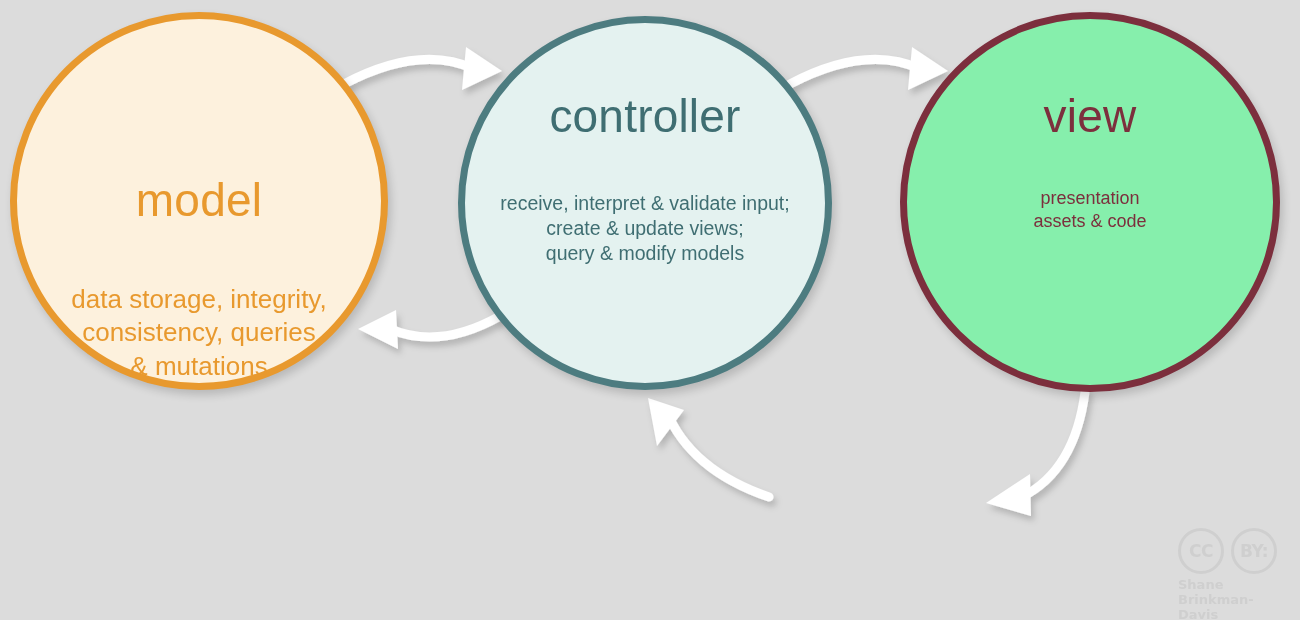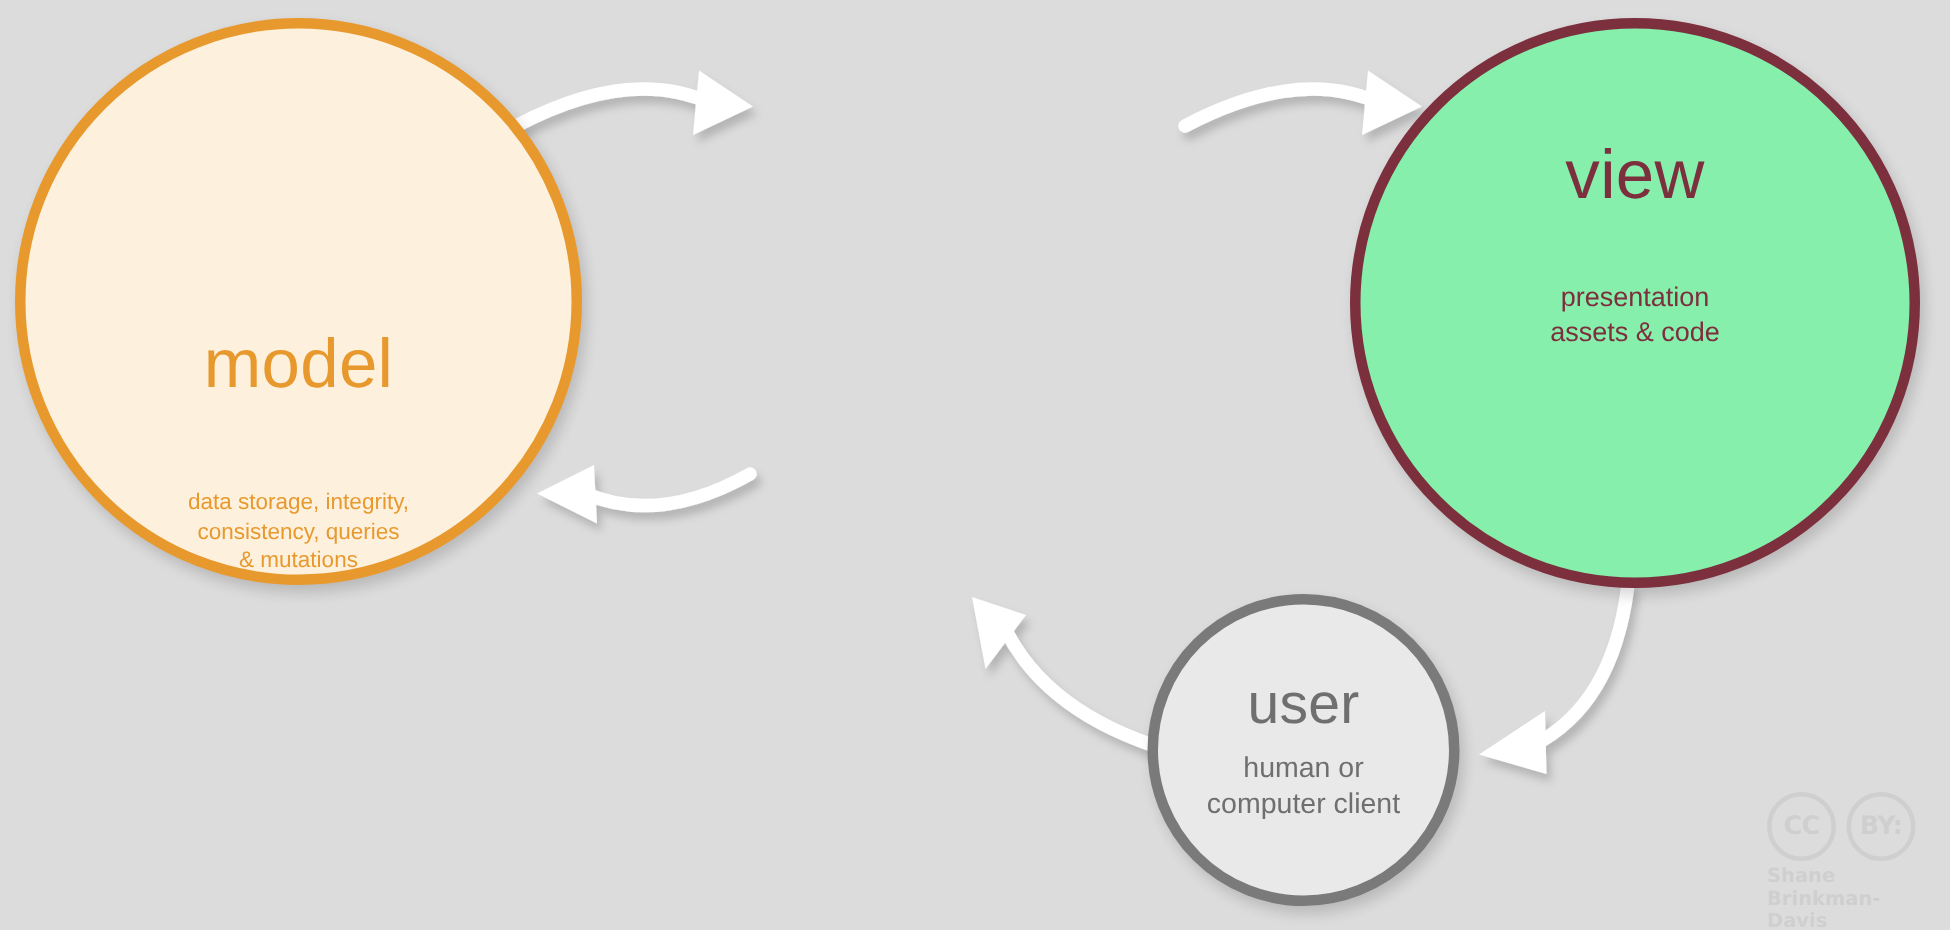--- a/index.html
+++ b/index.html
@@ -56,21 +56,21 @@
     box-shadow: 3px 5px 9px rgba(0,0,0,0.16);
     justify-content: flex-end;
   }
   #node-model .title {
     margin-top: 74px;
     font-size: 46px;
     color: #e8992e;
   }
   #node-model .desc {
     margin-top: 60px;
-    font-size: 15px;
+    font-size: 26px;
     color: #e8992e;
   }
 
   
   #node-controller {
     left: 458px;
     top: 16px;
     width: 374px;
     height: 374px;
     background: #e4f2f0;
@@ -204,32 +204,33 @@
     </g>
   </svg>
 
   <div class="node" id="node-model">
     <div class="title">model</div>
     <div class="desc" style="white-space: pre-line;">data storage, integrity,
 consistency, queries
 &amp; mutations</div>
   </div>
 
+  <div class="node" id="node-controller">
+    <div class="title">controller</div>
+    <div class="desc" style="white-space: pre-line;">receive, interpret &amp; validate input;
+create &amp; update views;
+query &amp; modify models</div>
+  </div>
 
   <div class="node" id="node-view">
     <div class="title">view</div>
     <div class="desc" style="white-space: pre-line;">presentation
 assets &amp; code</div>
   </div>
 
-  <div class="node" id="node-user">
-    <div class="title">user</div>
-    <div class="desc" style="white-space: pre-line;">human or
-computer client</div>
-  </div>
 
   <div id="cc-badge">
     <div class="marks">
       <div class="mark">CC</div>
       <div class="mark">BY:</div>
     </div>
     <div class="credit">
       <div>Shane</div>
       <div>Brinkman-Davis</div>
     </div>

